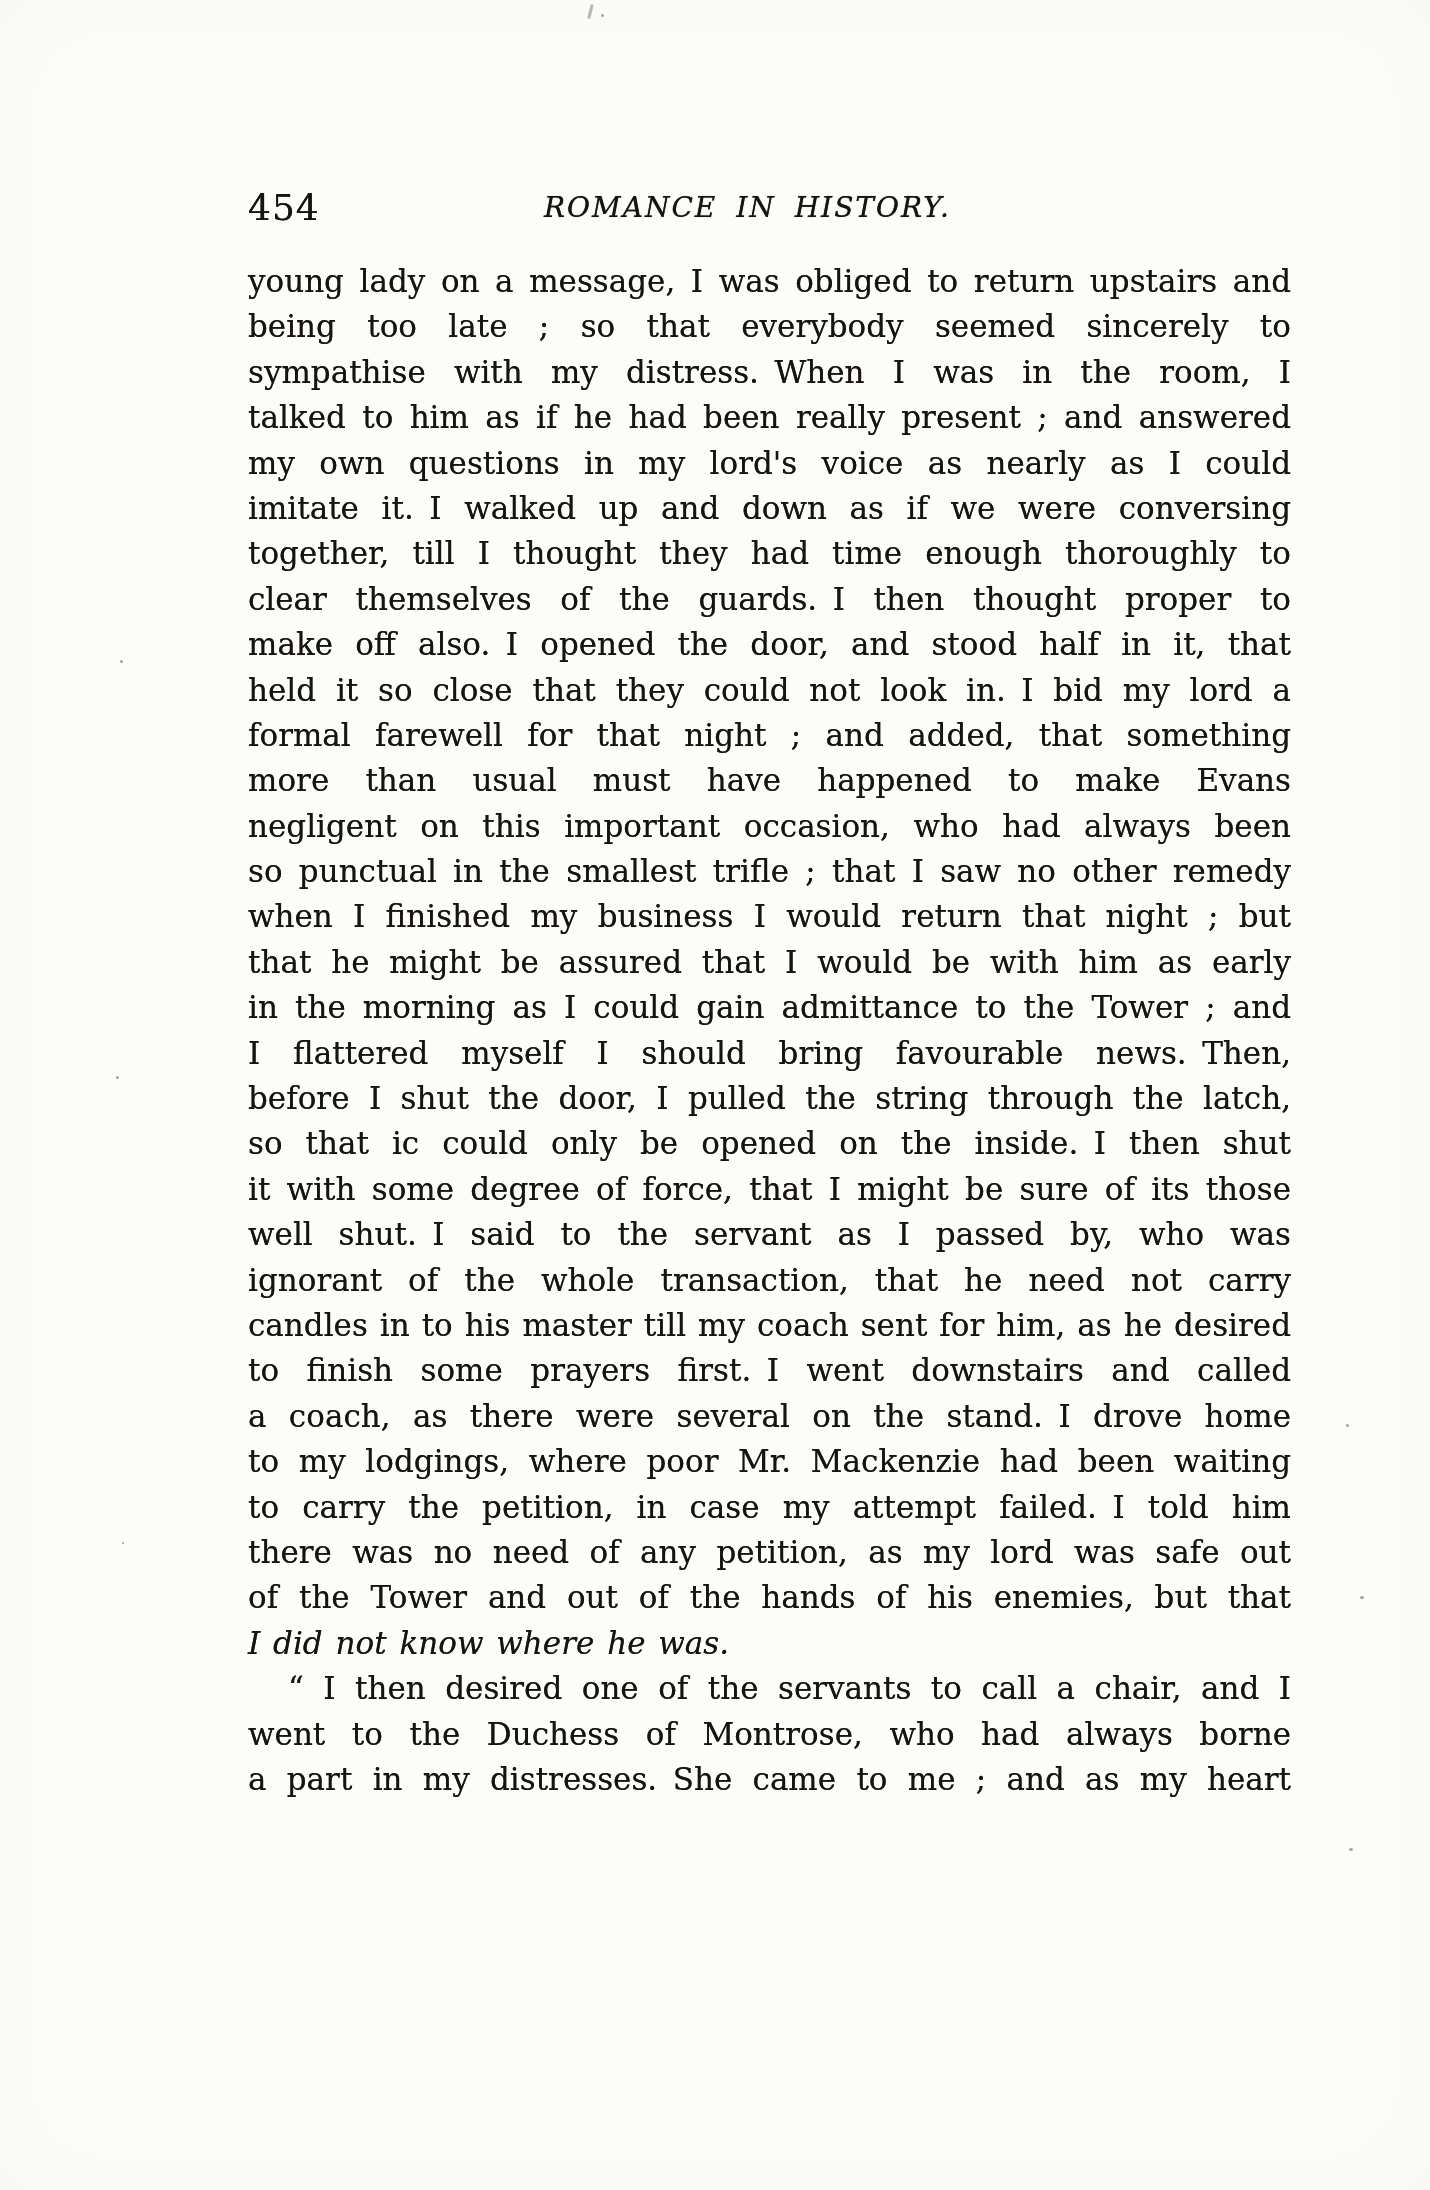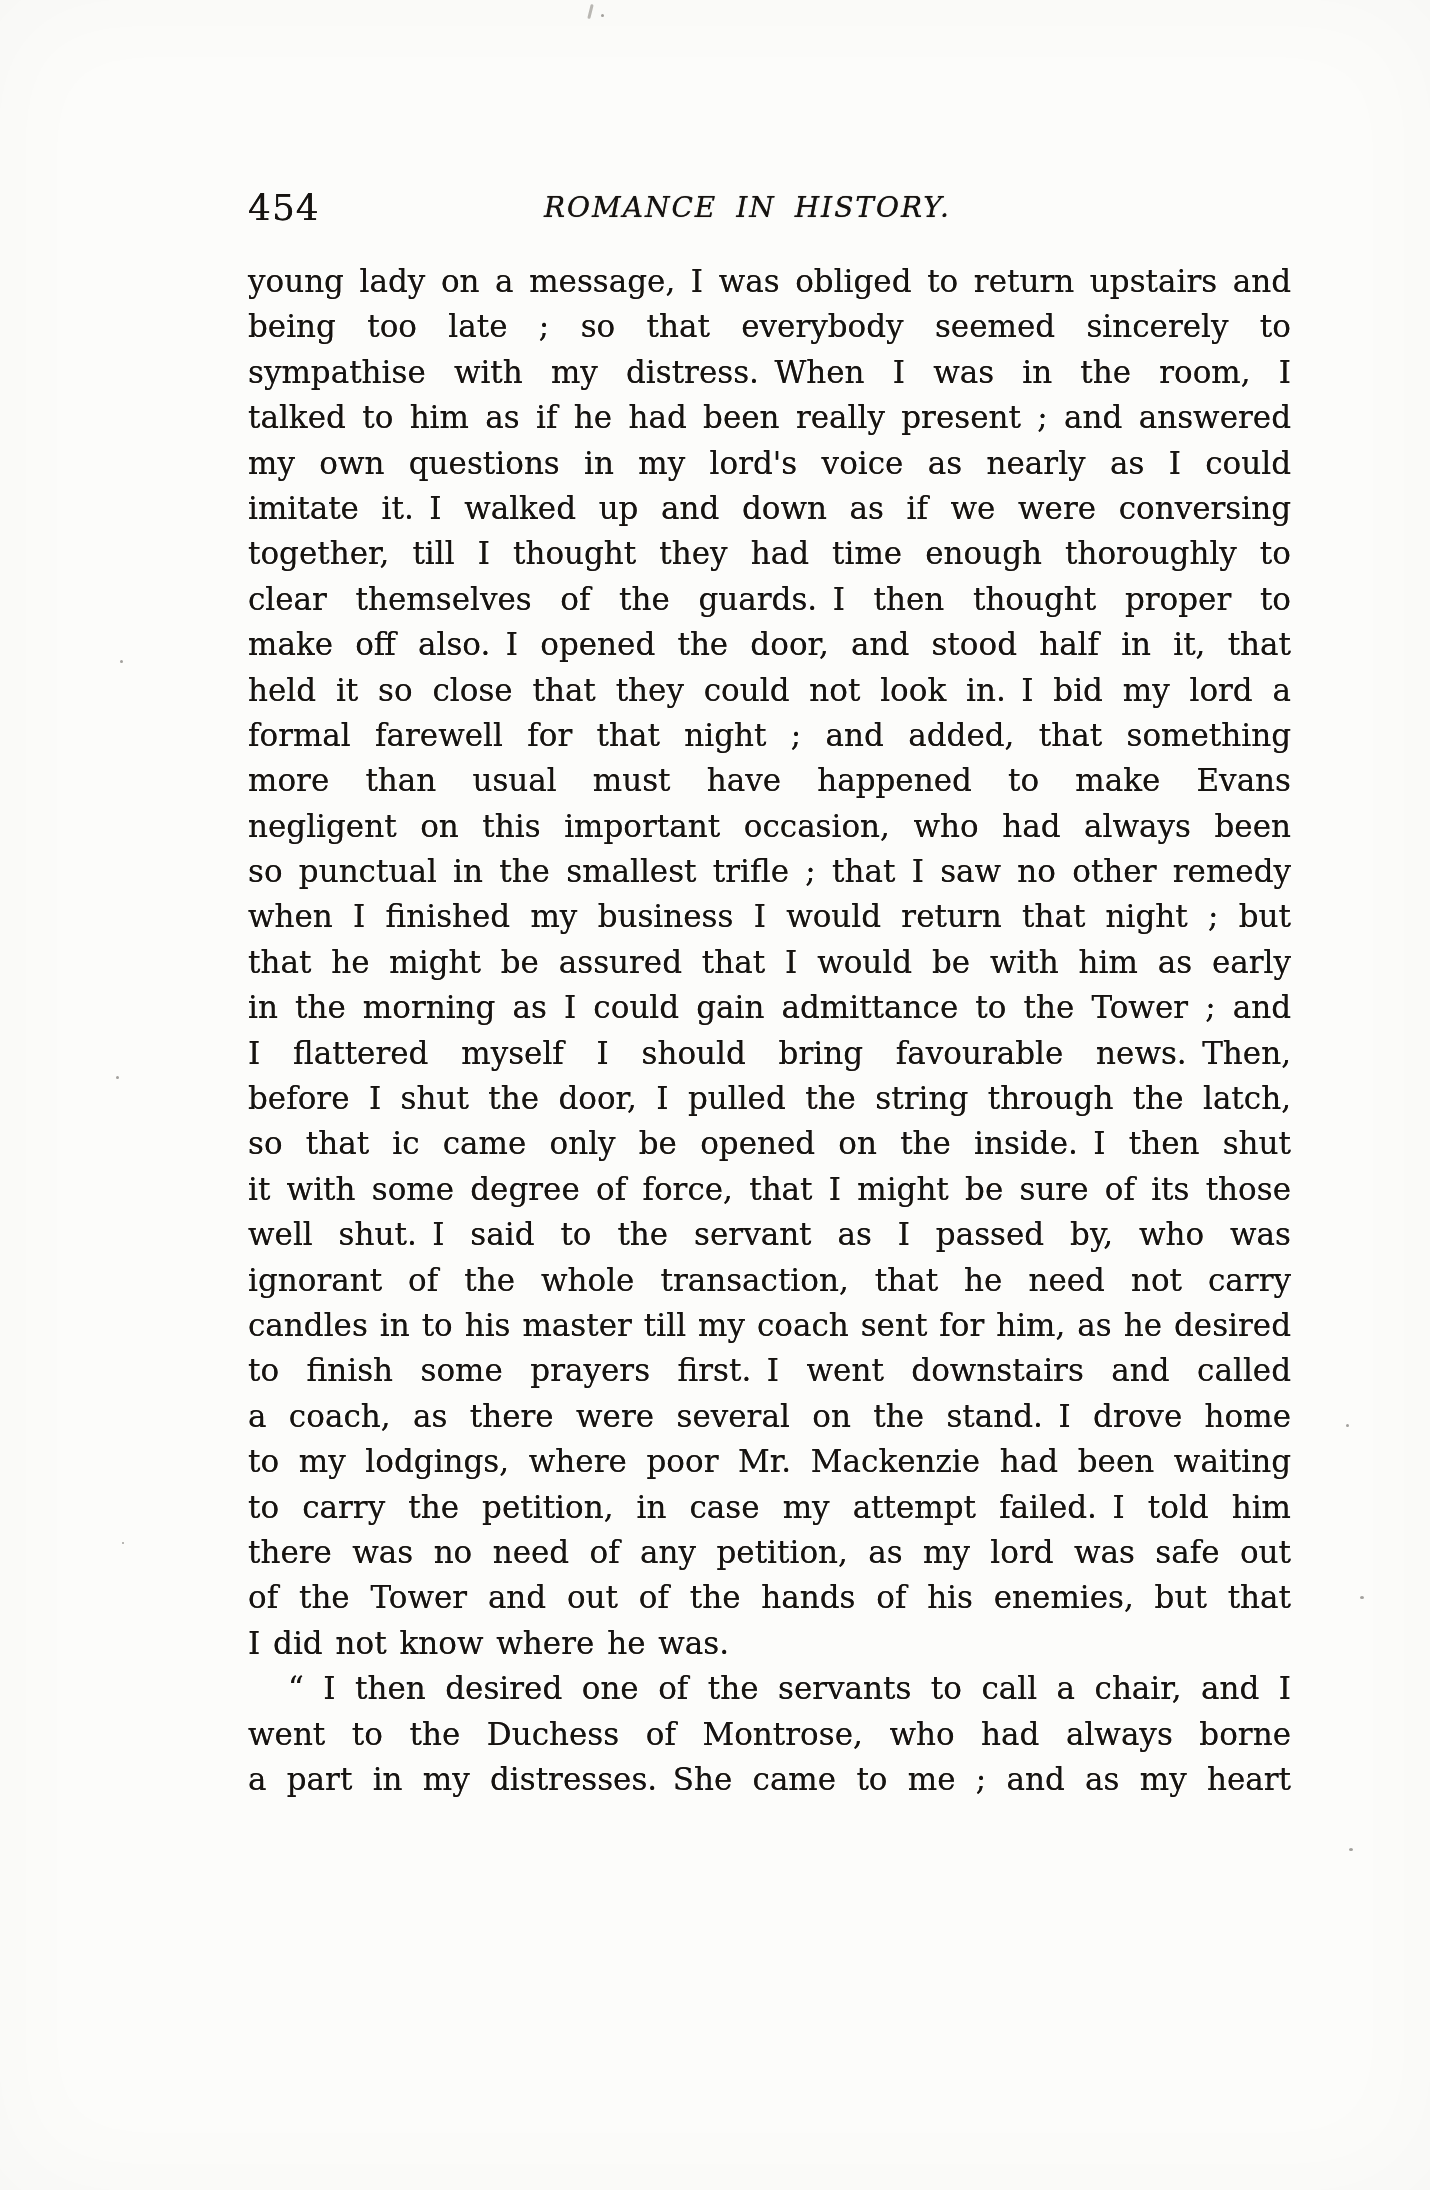--- a/index.html
+++ b/index.html
@@ -34,20 +34,21 @@
   }
   .line{
     text-align:justify;
     text-align-last:justify;
     white-space:normal;
     height:45.4px;overflow:visible;
   }
   .line.last{
     text-align-last:left;
     word-spacing:3px;
+    font-style:italic;
   }
   .line.indent{
     padding-left:40px;
   }
   
   .speck{
     position:absolute;background:#4a463f;border-radius:50%;
     opacity:.5;
   }
   .stroke{
@@ -78,21 +79,21 @@
         <div class="line">held it so close that they could not look in. I bid my lord a</div>
         <div class="line">formal farewell for that night ; and added, that something</div>
         <div class="line">more than usual must have happened to make Evans</div>
         <div class="line">negligent on this important occasion, who had always been</div>
         <div class="line">so punctual in the smallest trifle ; that I saw no other remedy</div>
         <div class="line">when I finished my business I would return that night ; but</div>
         <div class="line">that he might be assured that I would be with him as early</div>
         <div class="line">in the morning as I could gain admittance to the Tower ; and</div>
         <div class="line">I flattered myself I should bring favourable news. Then,</div>
         <div class="line">before I shut the door, I pulled the string through the latch,</div>
-        <div class="line">so that ic came only be opened on the inside. I then shut</div>
+        <div class="line">so that ic could only be opened on the inside. I then shut</div>
         <div class="line">it with some degree of force, that I might be sure of its those</div>
         <div class="line">well shut. I said to the servant as I passed by, who was</div>
         <div class="line">ignorant of the whole transaction, that he need not carry</div>
         <div class="line">candles in to his master till my coach sent for him, as he desired</div>
         <div class="line">to finish some prayers first. I went downstairs and called</div>
         <div class="line">a coach, as there were several on the stand. I drove home</div>
         <div class="line">to my lodgings, where poor Mr. Mackenzie had been waiting</div>
         <div class="line">to carry the petition, in case my attempt failed. I told him</div>
         <div class="line">there was no need of any petition, as my lord was safe out</div>
         <div class="line">of the Tower and out of the hands of his enemies, but that</div>

